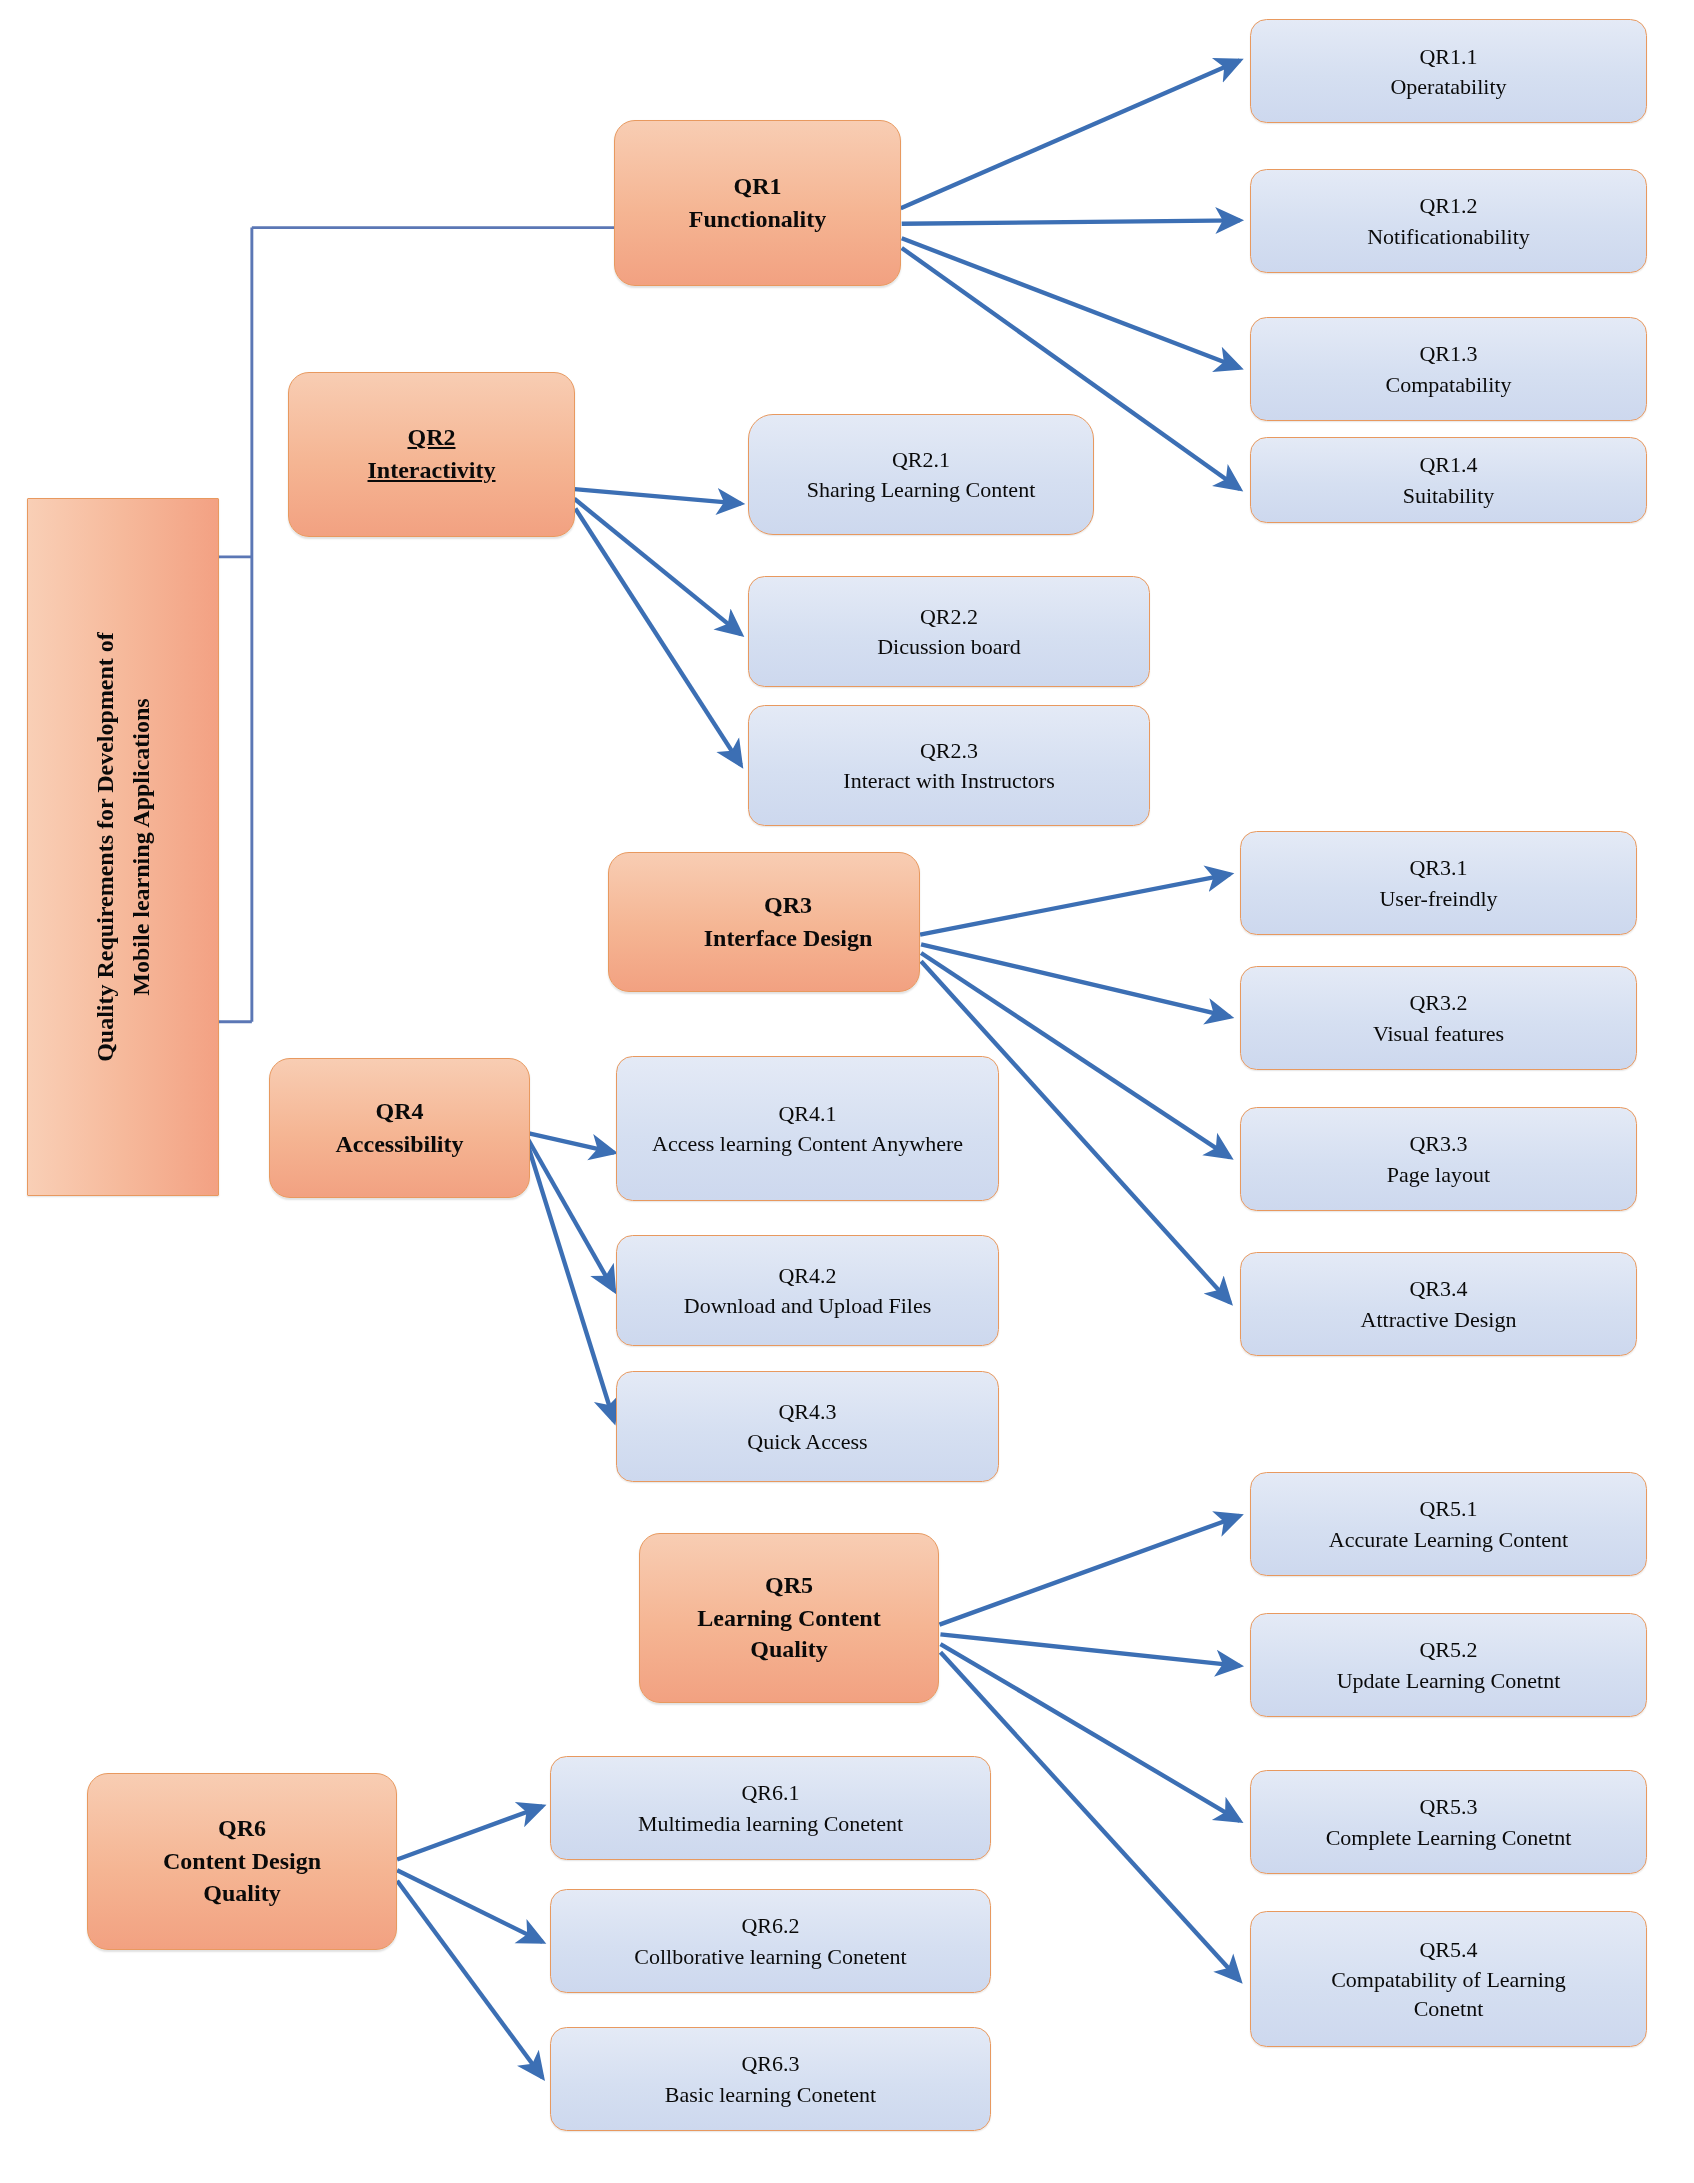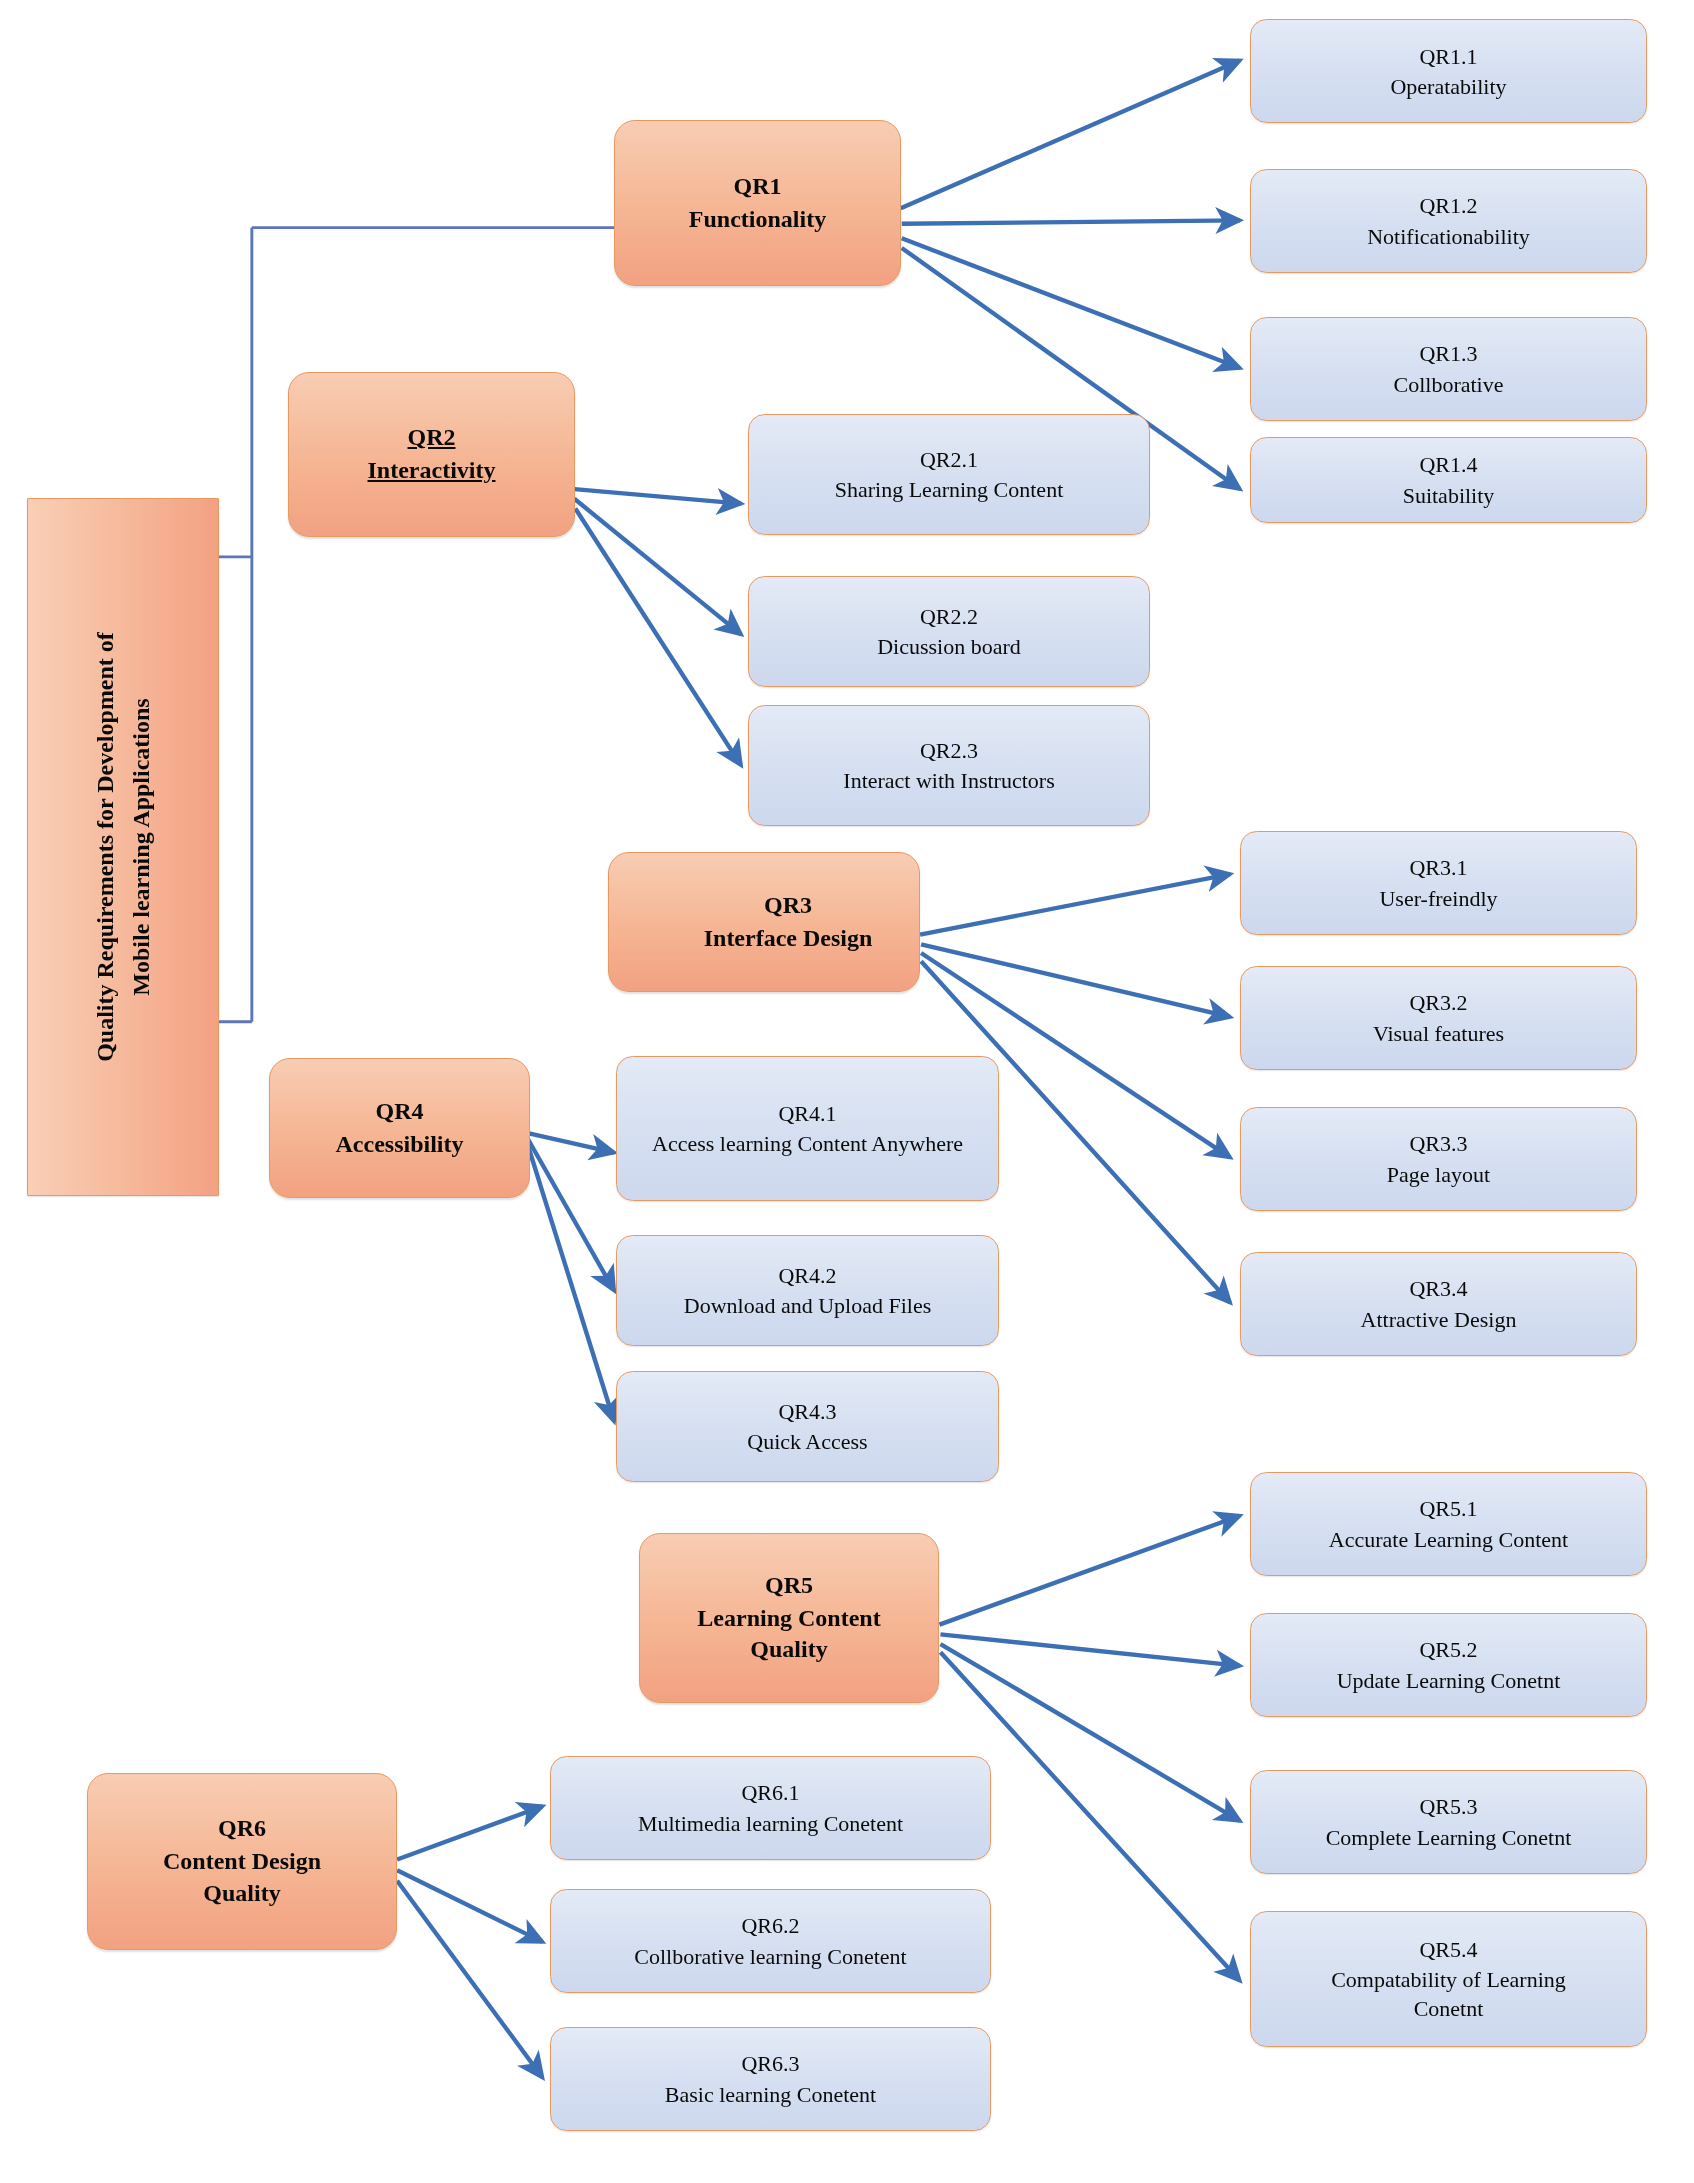--- a/index.html
+++ b/index.html
@@ -92,32 +92,32 @@
   <div class="node leaf" style="left:1250px;top:19.4px;width:397px;height:104px;">
     <span class="ln id">QR1.1</span>
     <span class="ln">Operatability</span>
   </div>
   <div class="node leaf" style="left:1250px;top:169px;width:397px;height:104px;">
     <span class="ln id">QR1.2</span>
     <span class="ln">Notificationability</span>
   </div>
   <div class="node leaf" style="left:1250px;top:317px;width:397px;height:104px;">
     <span class="ln id">QR1.3</span>
-    <span class="ln">Collborative</span>
+    <span class="ln">Compatability</span>
   </div>
   <div class="node leaf" style="left:1250px;top:437px;width:397px;height:86px;">
     <span class="ln id">QR1.4</span>
     <span class="ln">Suitability</span>
   </div>
 
   <div class="node branch" style="left:288px;top:372px;width:287px;height:165px;text-decoration:underline;">
     <span class="ln id">QR2</span>
     <span class="ln">Interactivity</span>
   </div>
-  <div class="node leaf" style="left:748px;top:414px;width:402px;height:121px;">
+  <div class="node leaf" style="left:748px;top:414px;width:346px;height:121px;border-radius:25px;">
     <span class="ln id">QR2.1</span>
     <span class="ln">Sharing Learning Content</span>
   </div>
   <div class="node leaf" style="left:748px;top:576px;width:402px;height:111px;">
     <span class="ln id">QR2.2</span>
     <span class="ln">Dicussion board</span>
   </div>
   <div class="node leaf" style="left:748px;top:705px;width:402px;height:121px;justify-content:center;">
     <span class="ln id">QR2.3</span>
     <span class="ln">Interact with Instructors</span>

